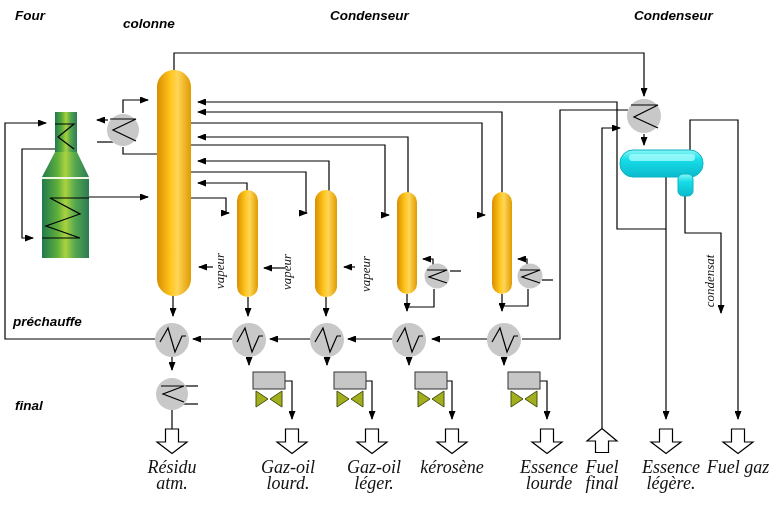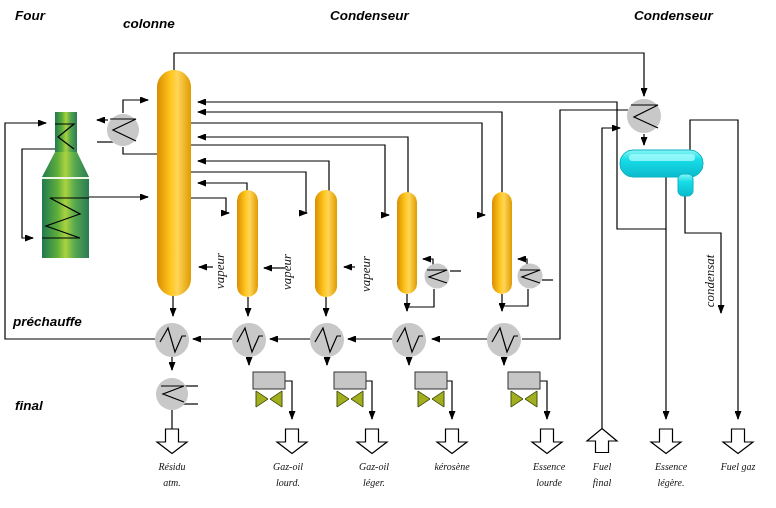--- a/index.html
+++ b/index.html
@@ -2,21 +2,21 @@
 <html><head>
 <meta charset="utf-8">
 <style>
   html,body{margin:0;padding:0;background:#ffffff;}
   #canvas{position:relative;width:776px;height:508px;background:#ffffff;overflow:hidden;
           font-family:"Liberation Sans",sans-serif;}
   #pfd{position:absolute;left:0;top:0;}
   .hlabel{position:absolute;font-family:"Liberation Sans",sans-serif;font-weight:bold;
           font-style:italic;font-size:13.5px;color:#000;white-space:nowrap;}
   .plabel{position:absolute;width:76px;text-align:center;font-family:"Liberation Serif",serif;
-          font-style:italic;font-size:10px;line-height:16px;color:#111;}
+          font-style:italic;font-size:18px;line-height:16px;color:#111;}
   .vwrap{position:absolute;width:0;height:0;}
   .vtext{position:absolute;transform:translate(-50%,-50%) rotate(-90deg);white-space:nowrap;
          font-family:"Liberation Serif",serif;font-style:italic;font-size:13px;color:#111;}
 </style>
 </head>
 <body>
 
 <div id="canvas">
 
 <svg id="pfd" width="776" height="508" viewBox="0 0 776 508">

